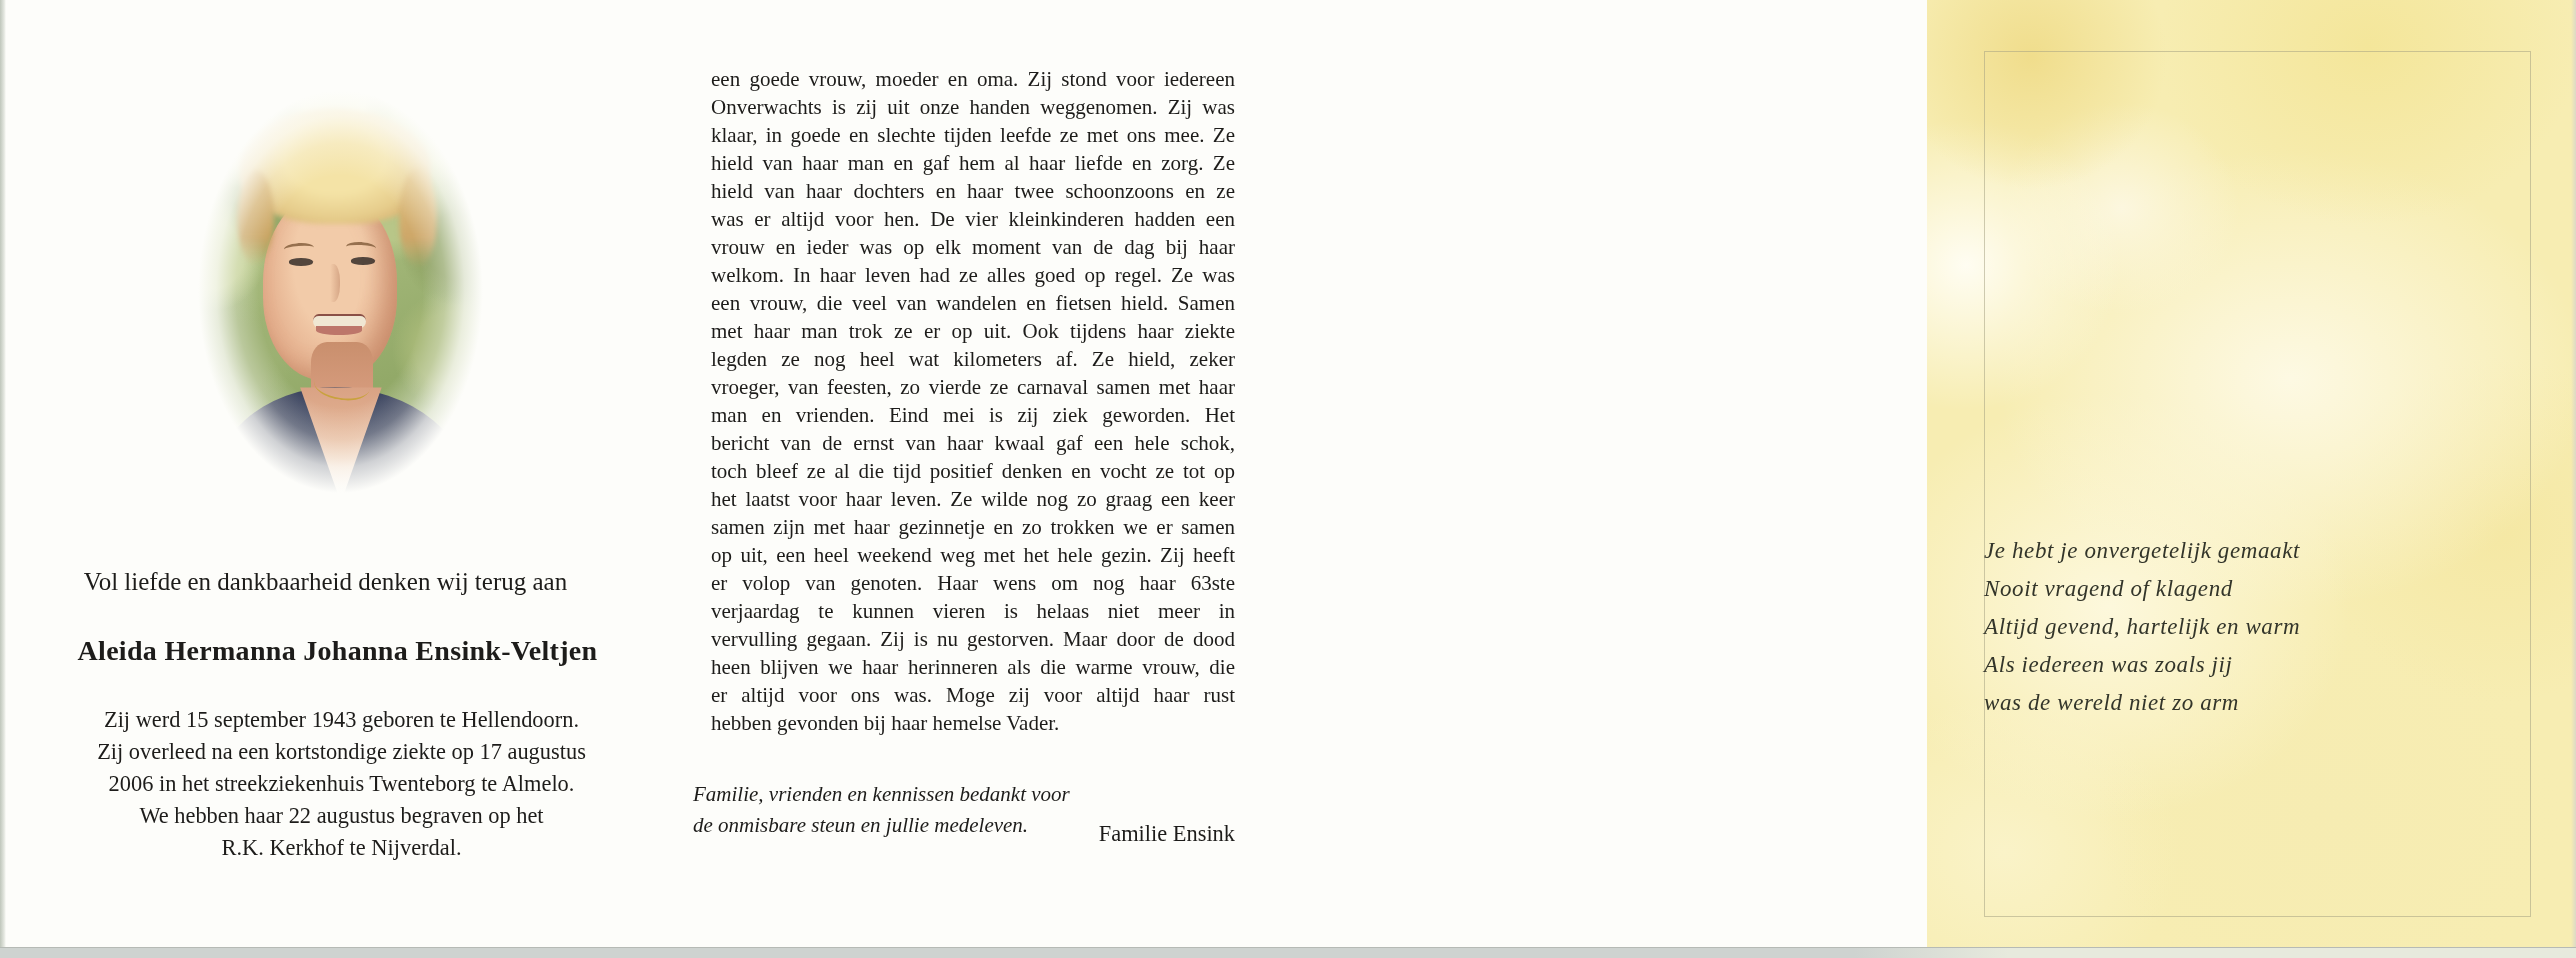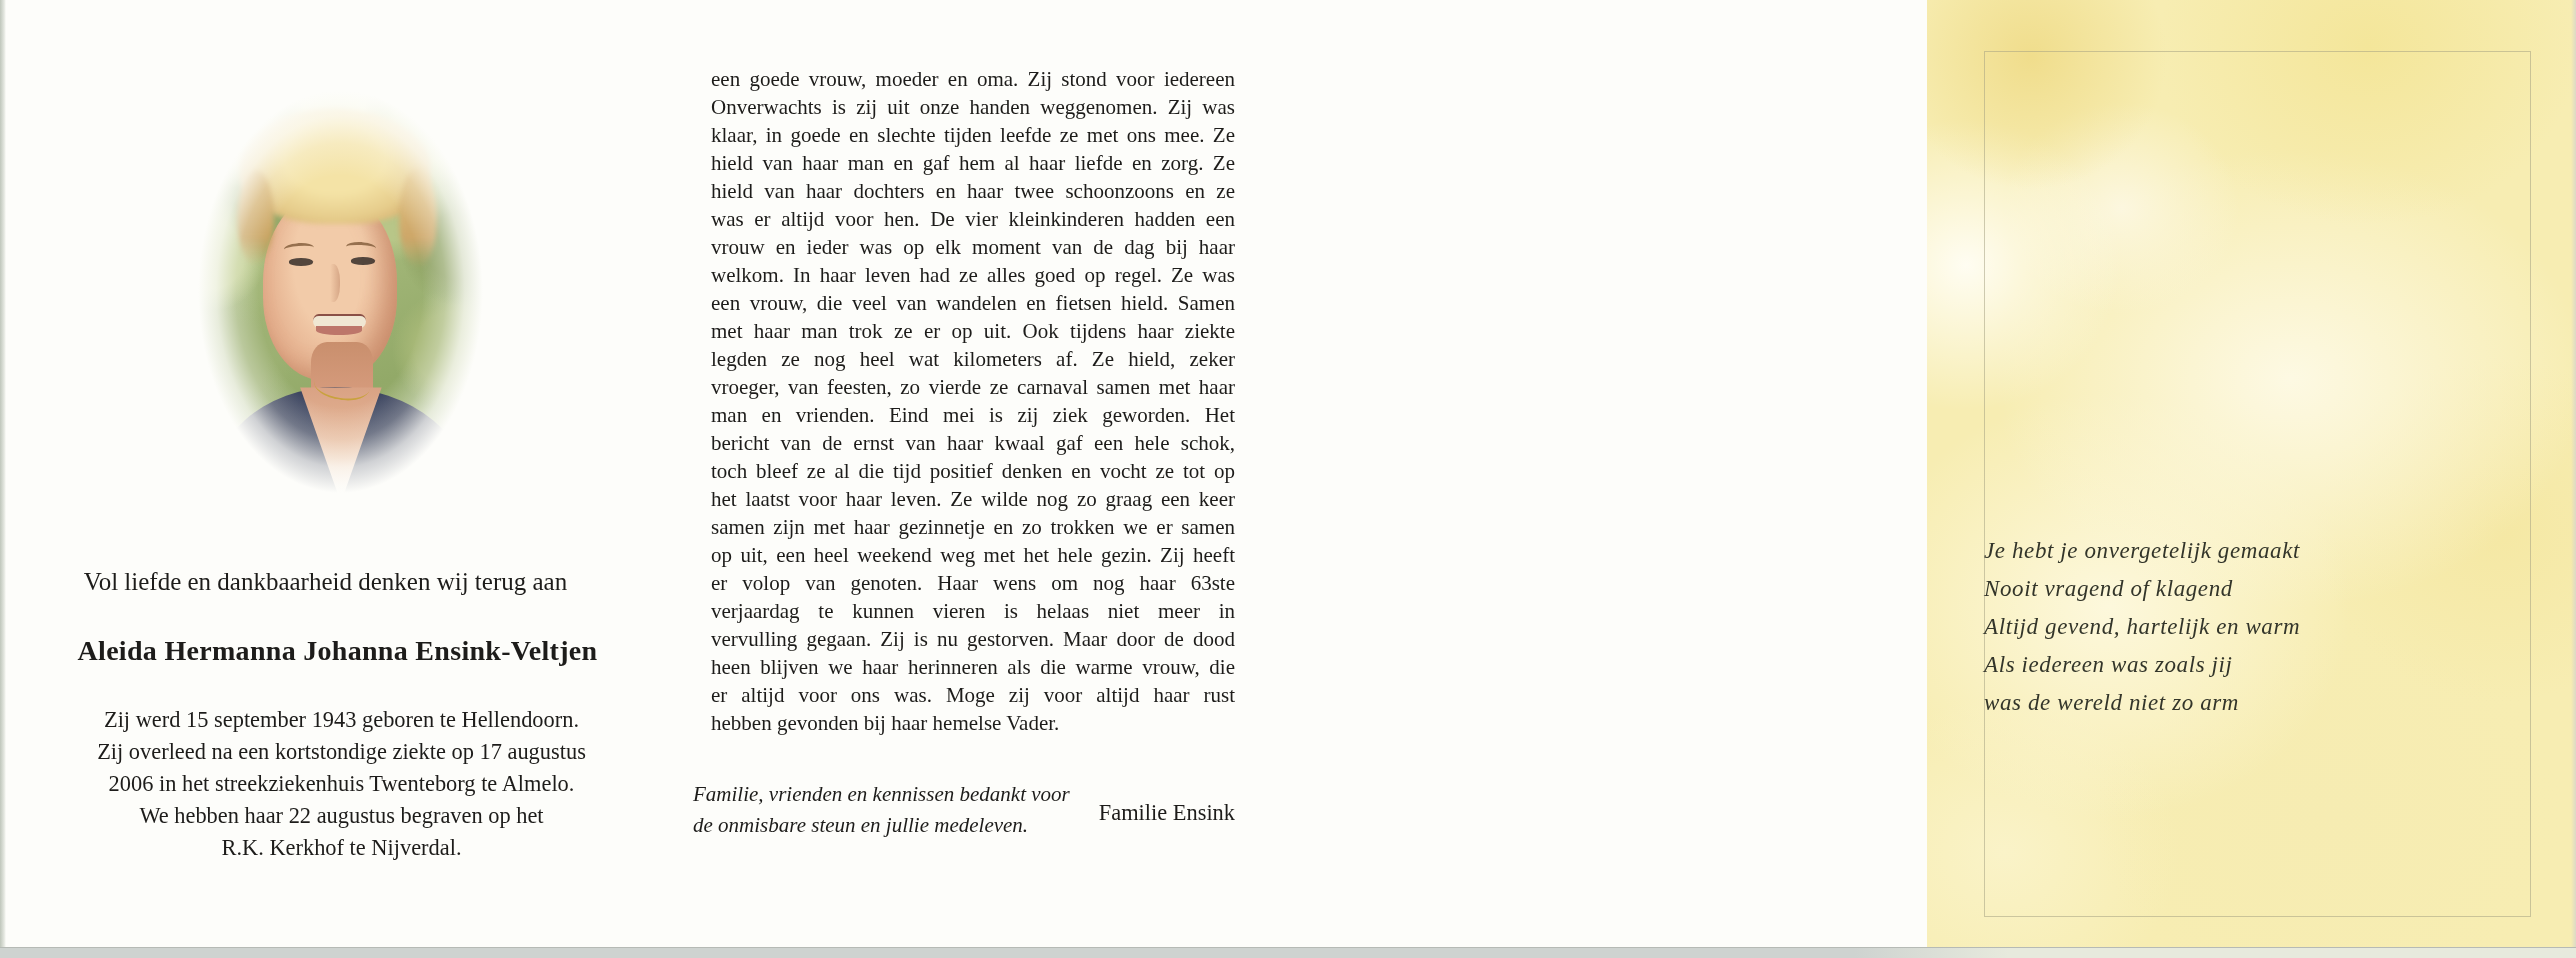--- a/index.html
+++ b/index.html
@@ -94,21 +94,21 @@
       rgba(253,253,250,0) 50%,rgba(253,253,250,.30) 64%,
       rgba(253,253,250,.78) 76%,var(--paper-white) 87%);}
 
   
   .memorial{position:absolute;left:711px;top:65px;width:524px;
     font-size:21px;line-height:28px;}
   .memorial div{text-align:justify;text-align-last:justify;text-justify:inter-word;}
   .memorial div:last-child{text-align-last:left;}
   .thanks{position:absolute;left:693px;top:779px;width:524px;
     font-style:italic;font-size:21px;line-height:31px;white-space:pre-line;}
-  .signature{position:absolute;left:711px;top:800px;width:524px;
+  .signature{position:absolute;left:711px;top:821px;width:524px;
     font-size:22.4px;text-align:right;}
 
   
   .yellow-card{position:absolute;left:1927px;top:0;width:649px;height:947px;
     background-color:var(--paper-yellow);
     background-image:
       radial-gradient(ellipse 30% 20% at 16% 6%, #f0dd8c, rgba(240,221,140,0) 70%),
       radial-gradient(ellipse 45% 26% at 68% 5%, #f4e69a, rgba(244,230,154,0) 72%),
       radial-gradient(ellipse 34% 22% at 6% 28%, #fffdf2, rgba(255,253,242,0) 70%),
       radial-gradient(ellipse 26% 16% at 30% 22%, #fcf7df, rgba(252,247,223,0) 70%),

